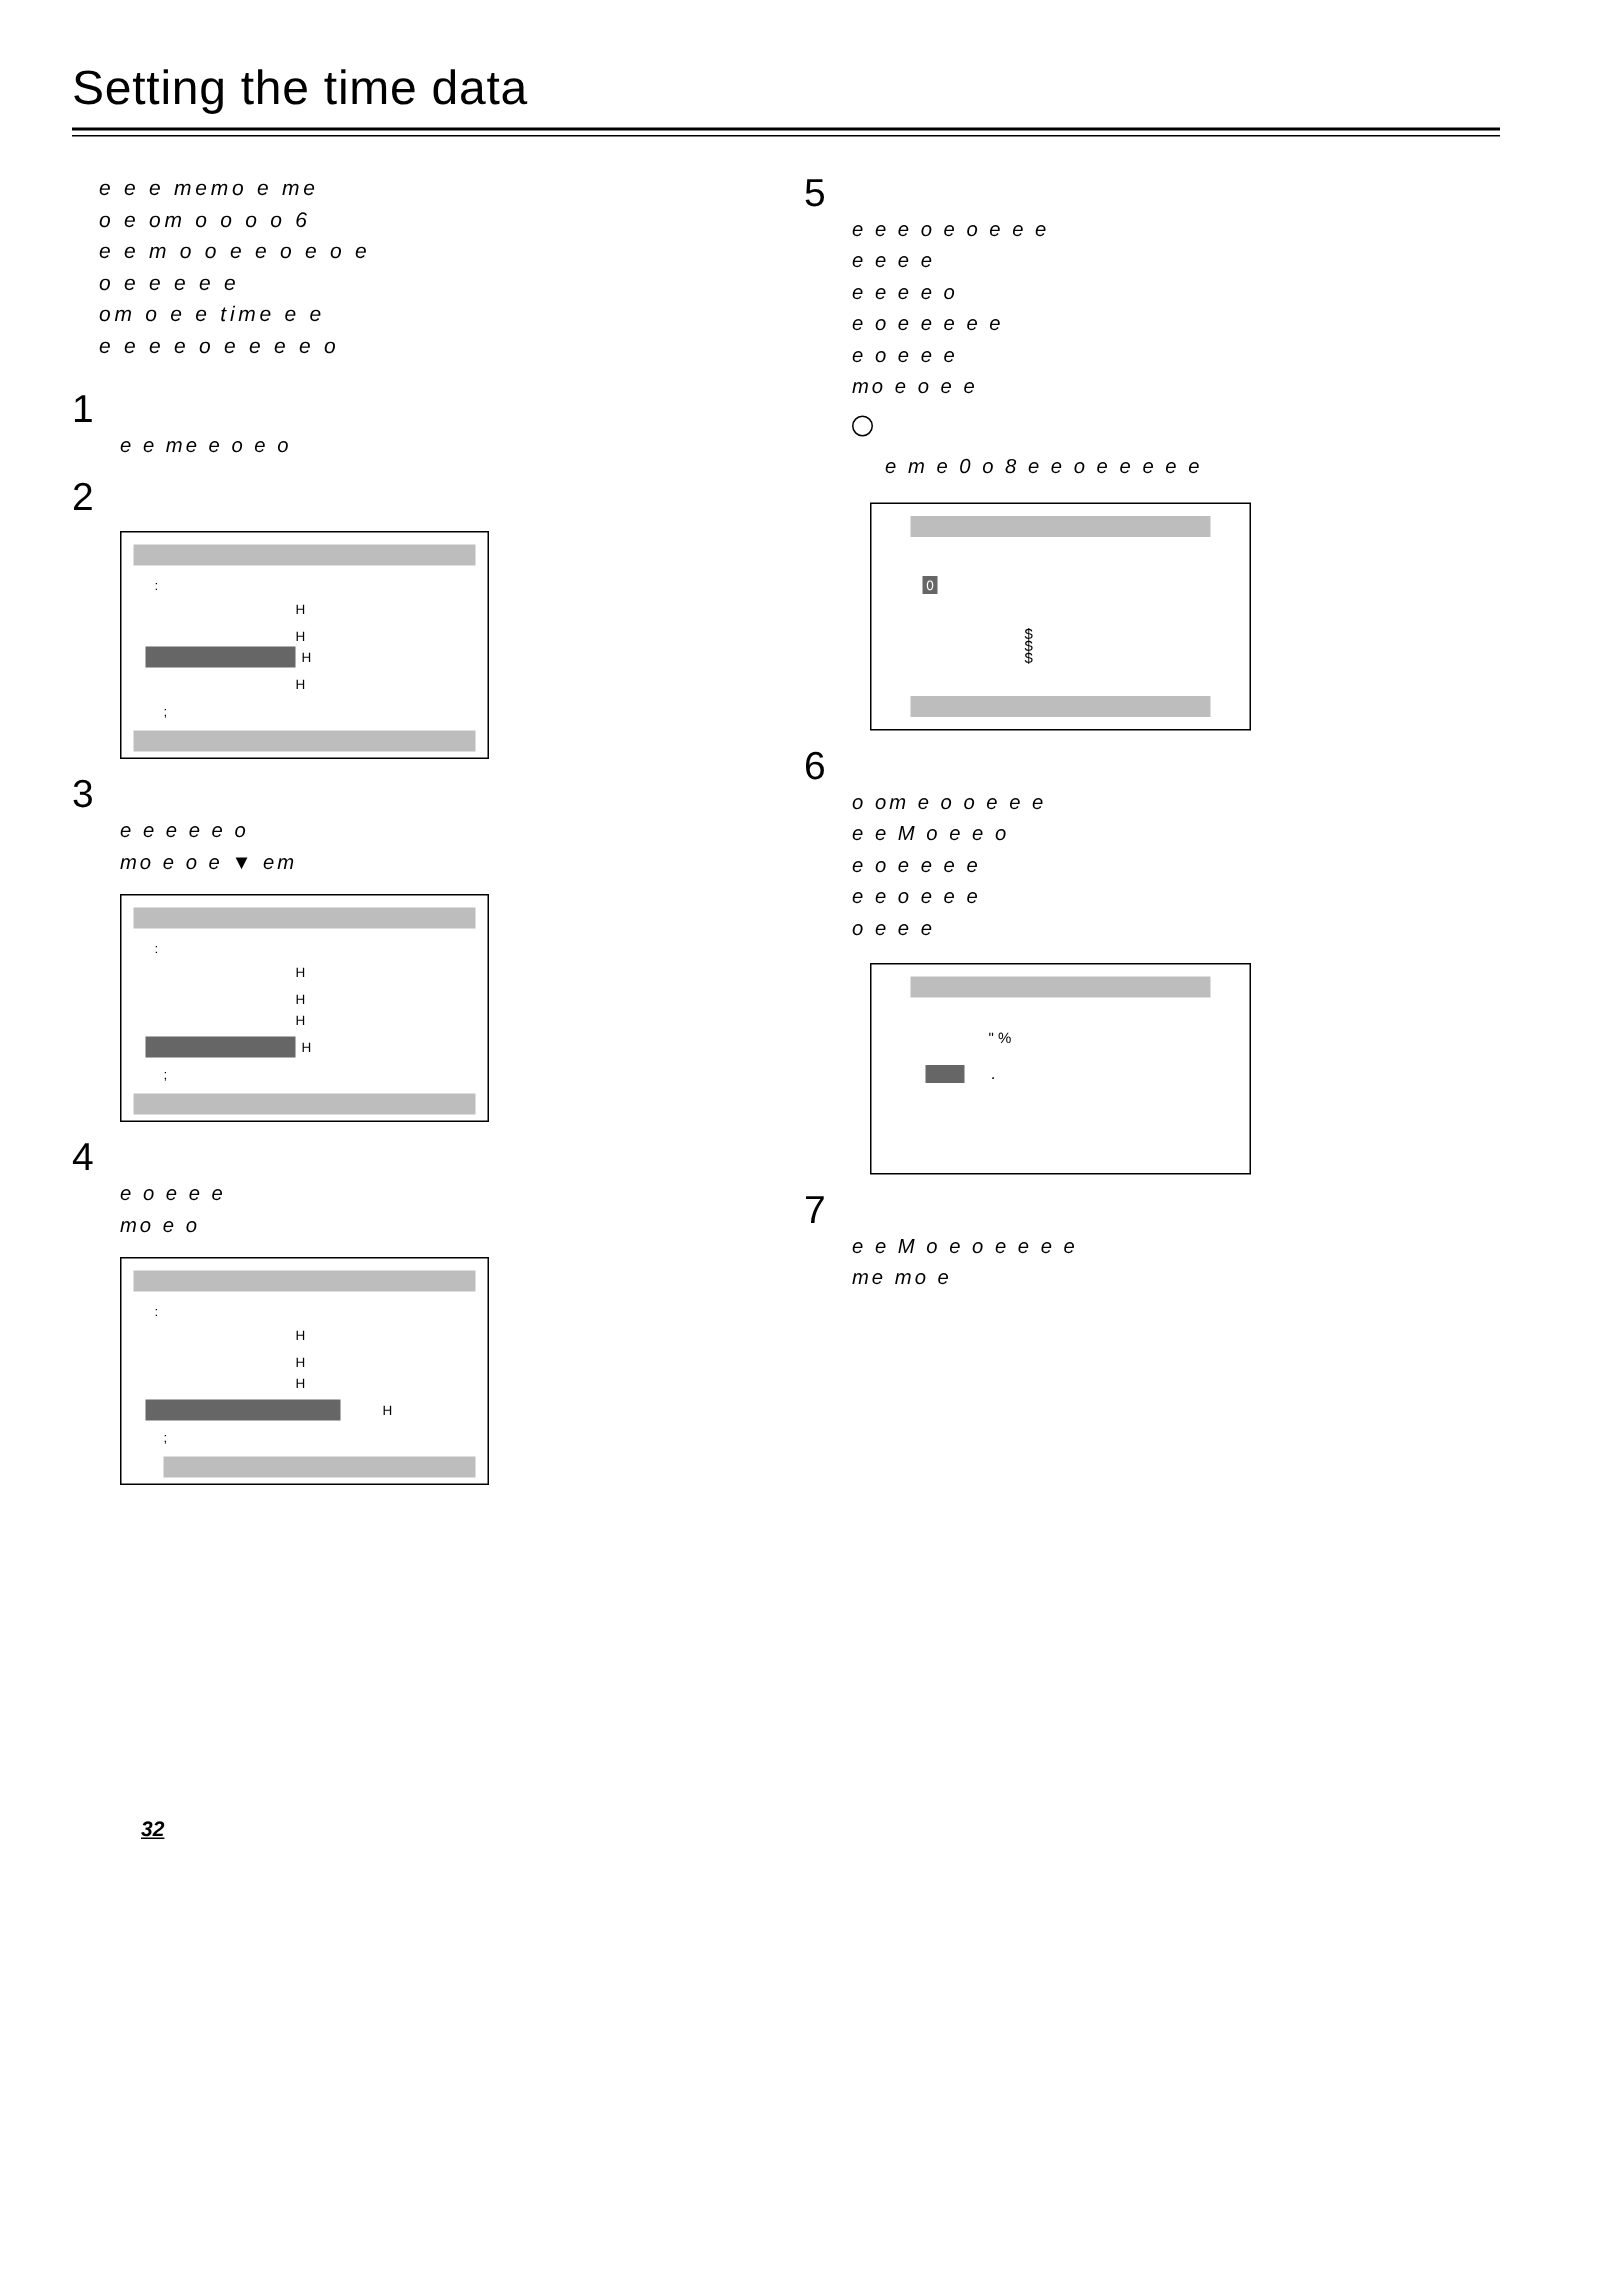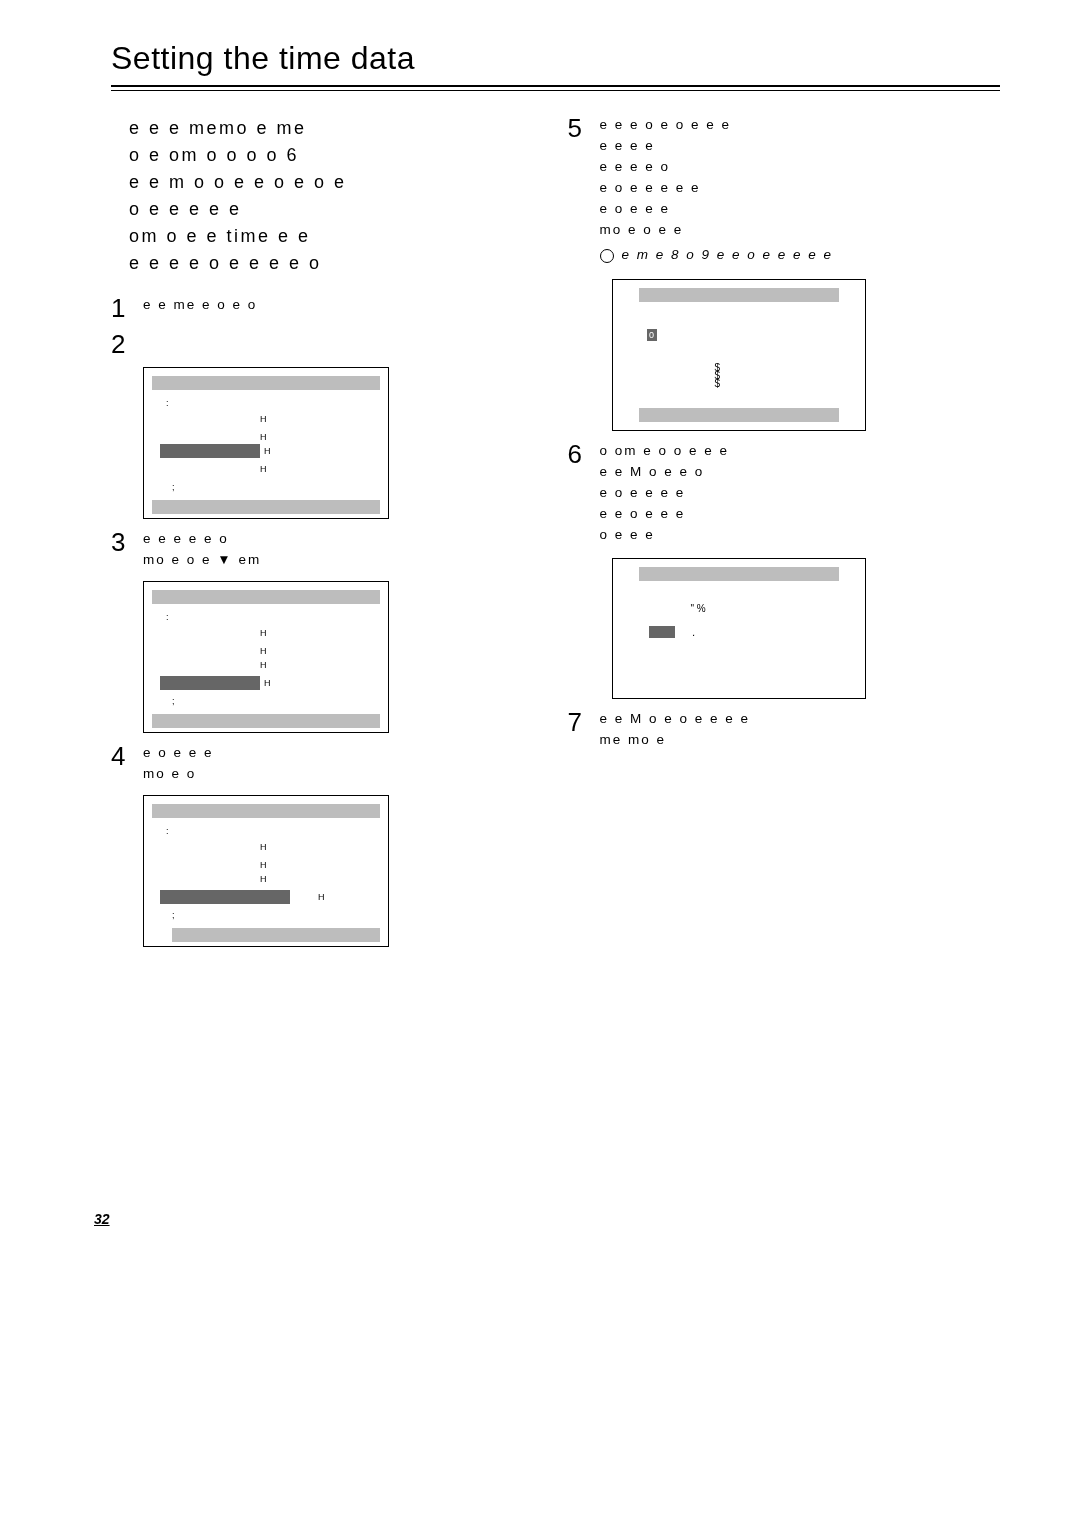--- a/index.html
+++ b/index.html
@@ -6,21 +6,21 @@
     margin: 0;
     padding: 0;
     background: #ffffff;
     font-family: Arial, Helvetica, sans-serif;
     color: #000;
   }
   .page {
     width: 1080px;
     height: 1265px;
     box-sizing: border-box;
-    padding: 40px 80px 40px 111px;
+    padding: 40px 80px 40px 48px;
     position: relative;
   }
   .title {
     font-size: 32px;
     letter-spacing: 0.5px;
     margin-bottom: 8px;
     font-weight: 400;
   }
   .double-rule {
     border-top: 2px solid #000;
@@ -29,21 +29,22 @@
     margin-bottom: 24px;
   }
   .columns {
     display: flex;
     gap: 24px;
   }
   .col {
     flex: 1 1 0;
   }
   .intro {
-    font-size: 18px;
+    font-size: 14px;
+    font-style: italic;
     line-height: 1.5;
     letter-spacing: 2.5px;
     padding: 0 6px 8px 18px;
     text-align: justify;
   }
   .step {
     display: flex;
     gap: 10px;
     margin-top: 10px;
   }
@@ -52,23 +53,25 @@
     font-weight: 400;
     line-height: 1;
     width: 22px;
     flex: 0 0 auto;
   }
   .step-body {
     flex: 1 1 auto;
   }
   .step-text {
     font-size: 13.5px;
+    font-style: italic;
     line-height: 1.55;
     letter-spacing: 2px;
     text-align: justify;
+    margin-top: 28px;
   }
   .sub {
     display: flex;
     gap: 8px;
     margin-top: 4px;
     font-style: italic;
     font-size: 13.5px;
     letter-spacing: 2px;
     line-height: 1.5;
   }
@@ -366,21 +369,21 @@
           <div class="step-text">
             <span>e     e e      o      e o      e        e       e</span><br>
             <span>e               e                  e e          </span><br>
             <span>   e                     e  e       e     o</span><br>
             <span>e  o     e e    e     e                  e</span><br>
             <span> e          o  e                  e e</span><br>
             <span>mo e  o    e   e</span>
           </div>
           <div class="sub">
             <div class="bullet"></div>
-            <div class="step-text">e    m   e    8  o  9        e e       o     e e       e e                e</div>
+            <div class="step-text">e    m   e    0  o  8        e e       o     e e       e e                e</div>
           </div>
         </div>
       </div>
 
       <div class="screen5">
         <div class="s5-top"></div>
         <span class="tiny-box">0</span>
         <div class="dollar-col">
           <span>$</span>
           <span>$</span>

